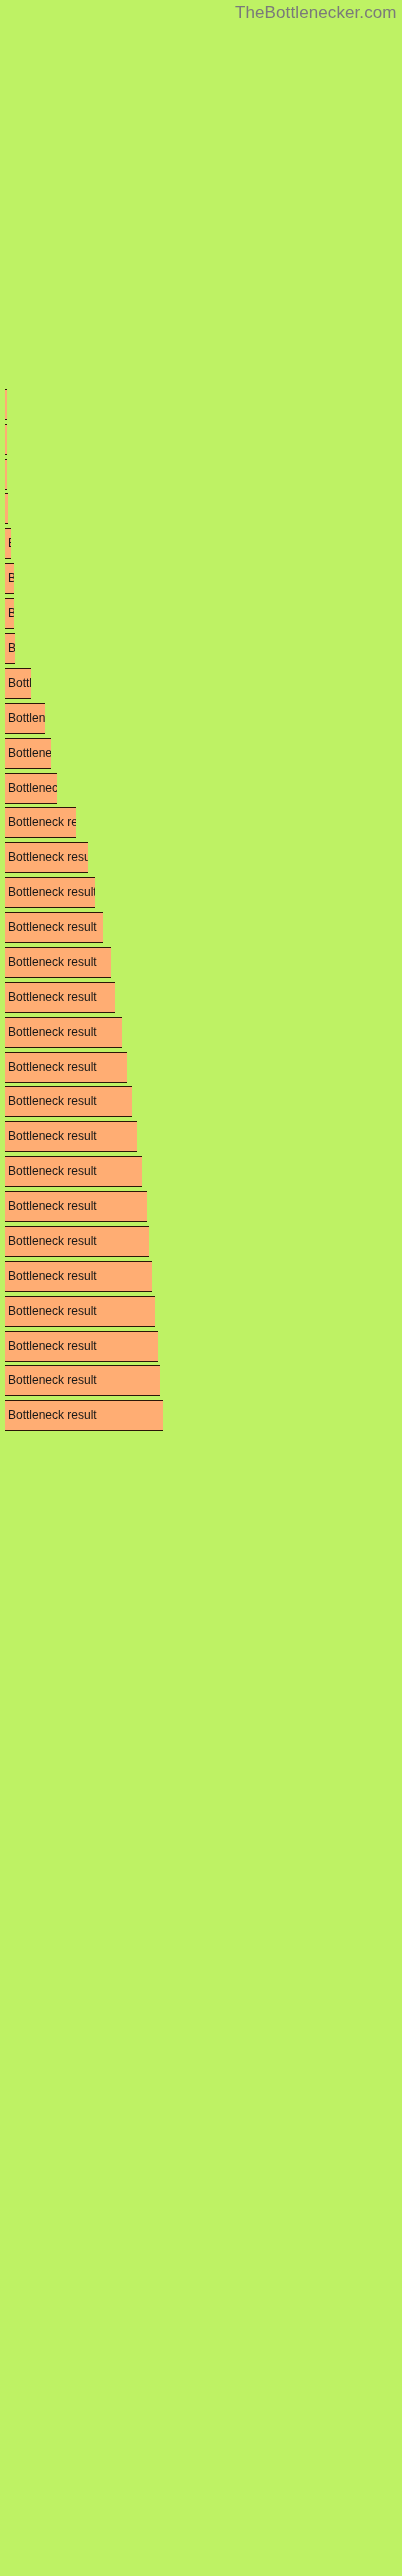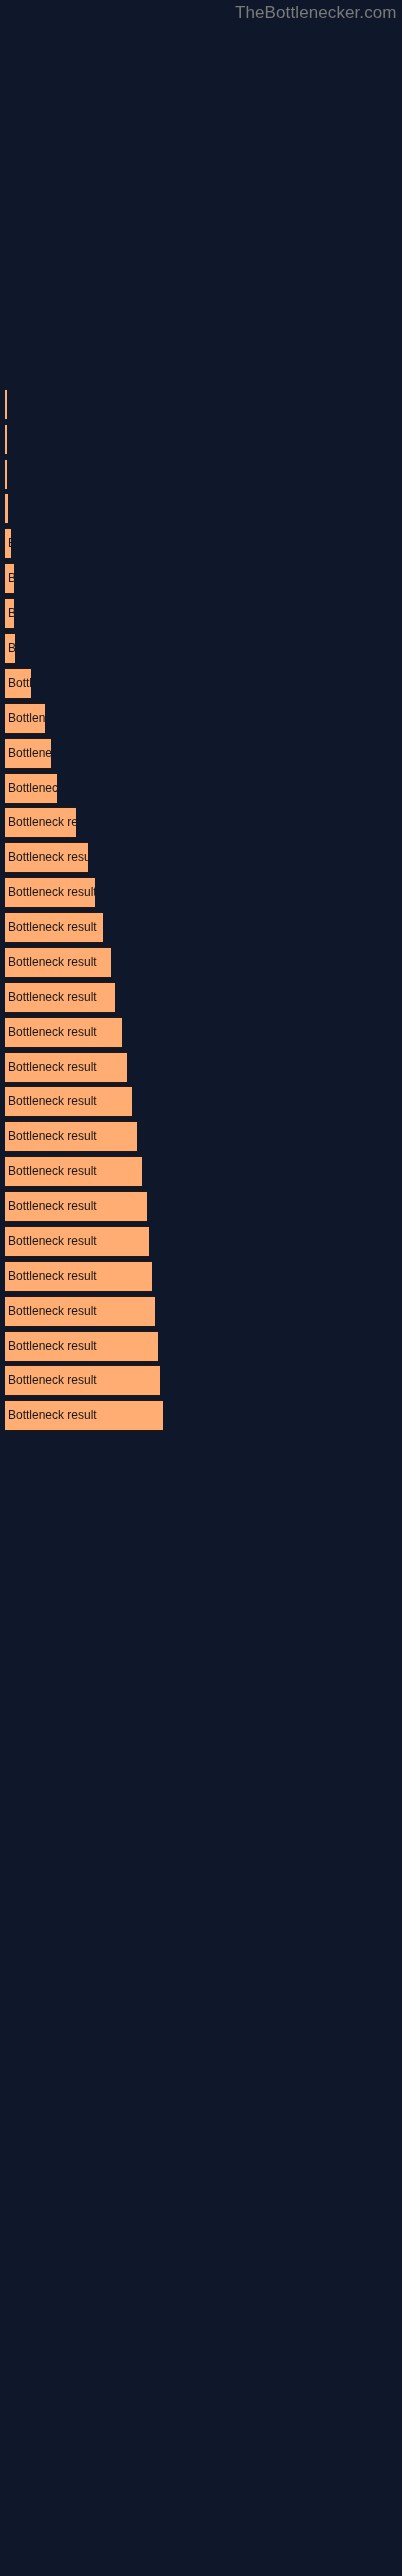--- a/index.html
+++ b/index.html
@@ -13,21 +13,21 @@
     position: relative;
     overflow: hidden;
     font-family: "Liberation Sans", sans-serif;
     -webkit-font-smoothing: antialiased;
   }
 
   #page {
     position: relative;
     width: 403px;
     height: 2576px;
-    background: #0f172a;
+    background: #bef264;
   }
 
   
   #site-title {
     position: absolute;
     top: 1.6px;
     right: 6.4px;
     font-size: 17px;
     line-height: 21px;
     color: #7a7a7a;

